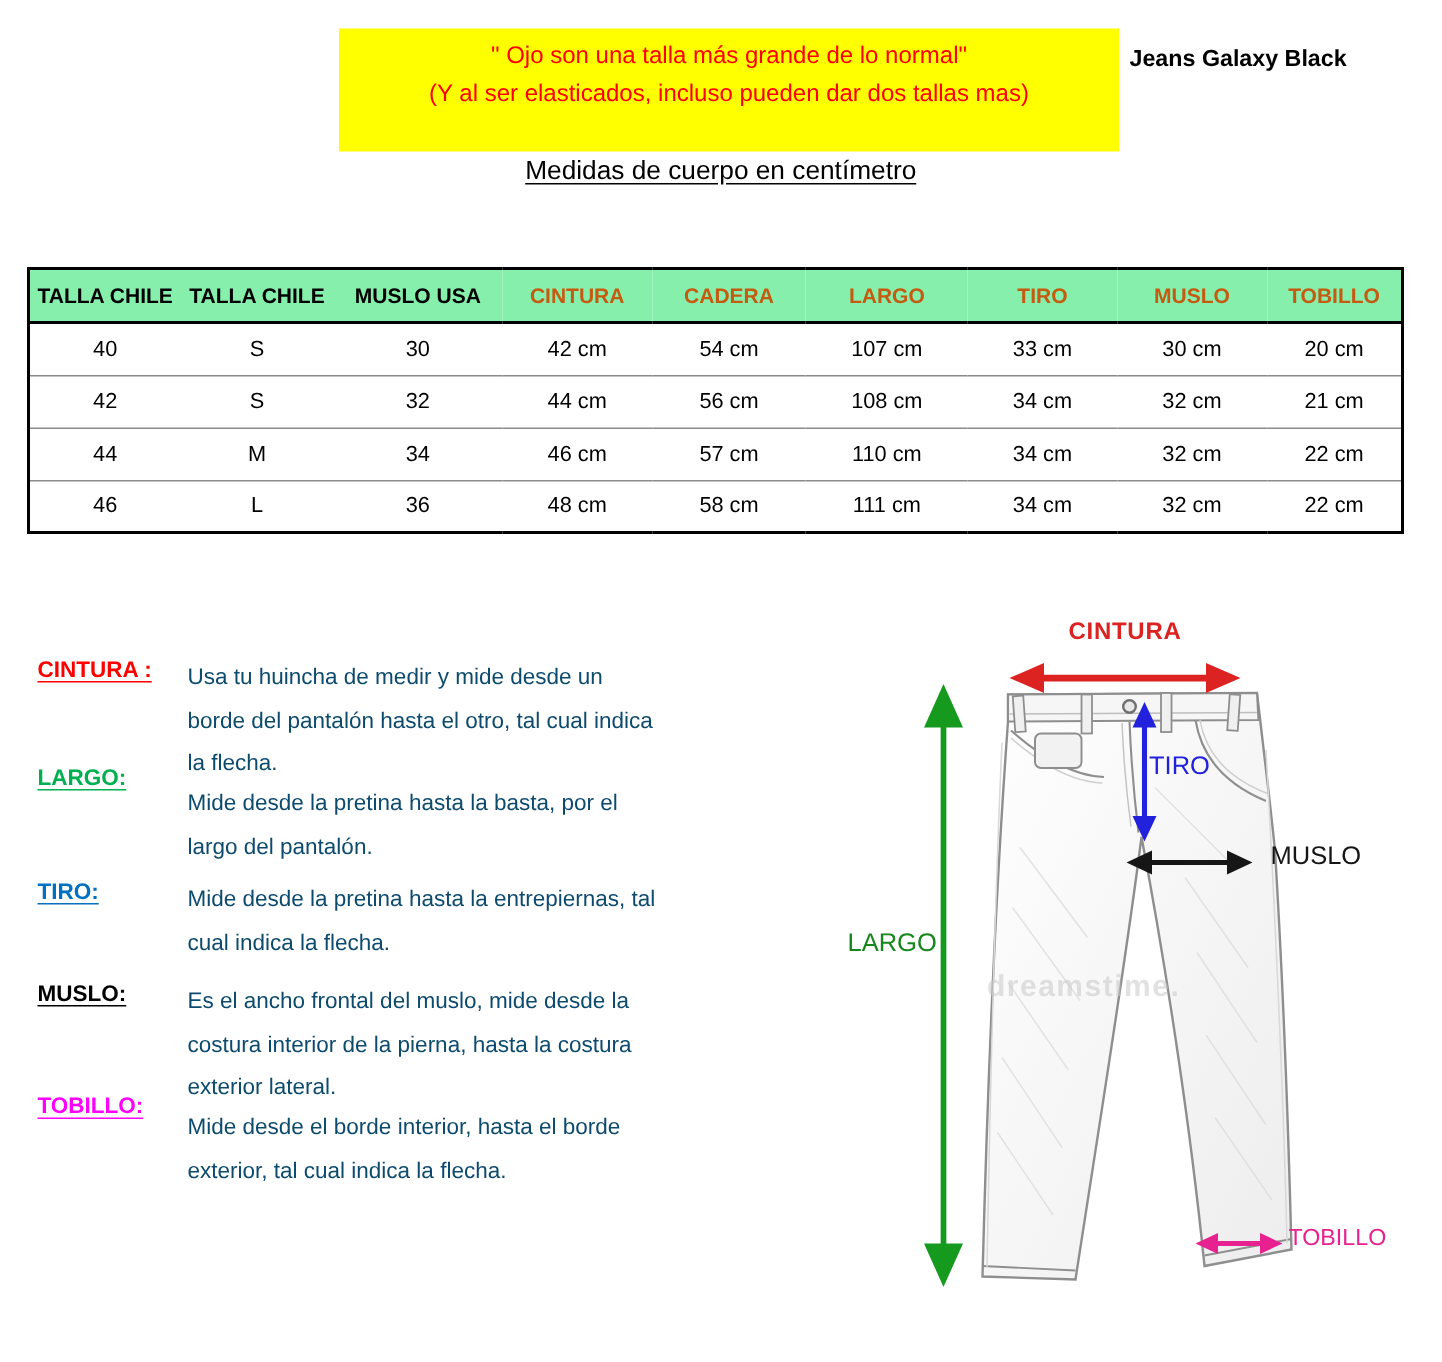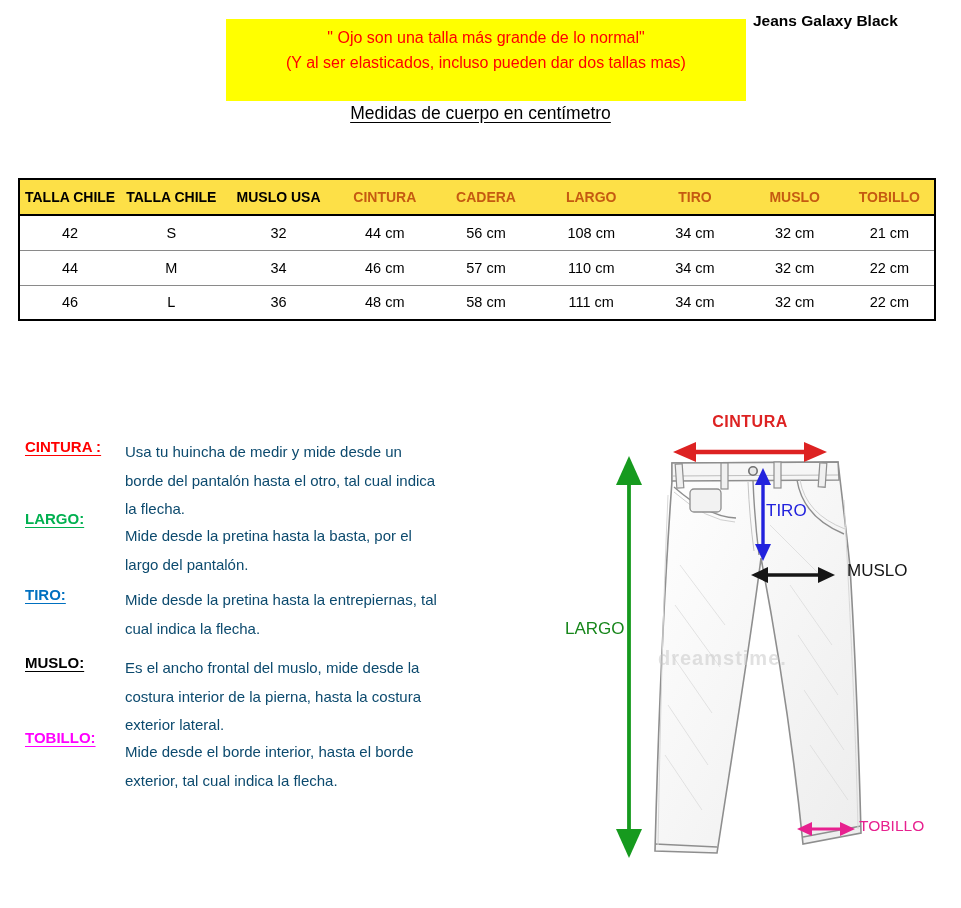--- a/index.html
+++ b/index.html
@@ -14,41 +14,41 @@
 
   
   .notice {
     position:absolute; left:226px; top:19px; width:520px; height:82px;
     background:#FFFF00; color:#FF0000;
     text-align:center; font-size:16px; line-height:25px;
     padding-top:6px; font-weight:400;
   }
 
   .product-title {
-    position:absolute; left:753px; top:12px;
+    position:absolute; left:753px; top:31px;
     font-size:15.5px; font-weight:700; color:#000;
   }
 
   .heading {
     position:absolute; left:0; top:103px; width:961px;
     text-align:center; font-size:17.5px; font-weight:400;
     text-decoration:underline; text-underline-offset:3px;
   }
 
   
   .size-table-wrap {
     position:absolute; left:18px; top:178px; width:918px;
   }
   table.size-table {
     width:100%; border-collapse:collapse; table-layout:fixed;
     border:2px solid #000;
   }
   table.size-table th {
     font-size:14px; font-weight:700; text-align:center;
-    height:36px; border-bottom:2px solid #000; background:#fde047;
+    height:36px; border-bottom:2px solid #000; background:#86efac;
   }
   table.size-table td {
     font-size:14.5px; text-align:center; height:35px;
     border-bottom:1px solid #8a8a8a; background:#fff;
   }
   table.size-table tr:last-child td { border-bottom:none; }
 
   
   .definitions { position:absolute; left:0; top:0; }
   .def-block { position:absolute; left:25px; width:440px; }
@@ -121,20 +121,31 @@
             <th style="color: rgb(197, 90, 17);">CINTURA</th>
             <th style="color: rgb(197, 90, 17);">CADERA</th>
             <th style="color: rgb(197, 90, 17);">LARGO</th>
             <th style="color: rgb(197, 90, 17);">TIRO</th>
             <th style="color: rgb(197, 90, 17);">MUSLO</th>
             <th style="color: rgb(197, 90, 17);">TOBILLO</th>
           </tr>
       </thead>
       <tbody>
           <tr>
+            <td>40</td>
+            <td>S</td>
+            <td>30</td>
+            <td>42 cm</td>
+            <td>54 cm</td>
+            <td>107 cm</td>
+            <td>33 cm</td>
+            <td>30 cm</td>
+            <td>20 cm</td>
+          </tr>
+          <tr>
             <td>42</td>
             <td>S</td>
             <td>32</td>
             <td>44 cm</td>
             <td>56 cm</td>
             <td>108 cm</td>
             <td>34 cm</td>
             <td>32 cm</td>
             <td>21 cm</td>
           </tr>

